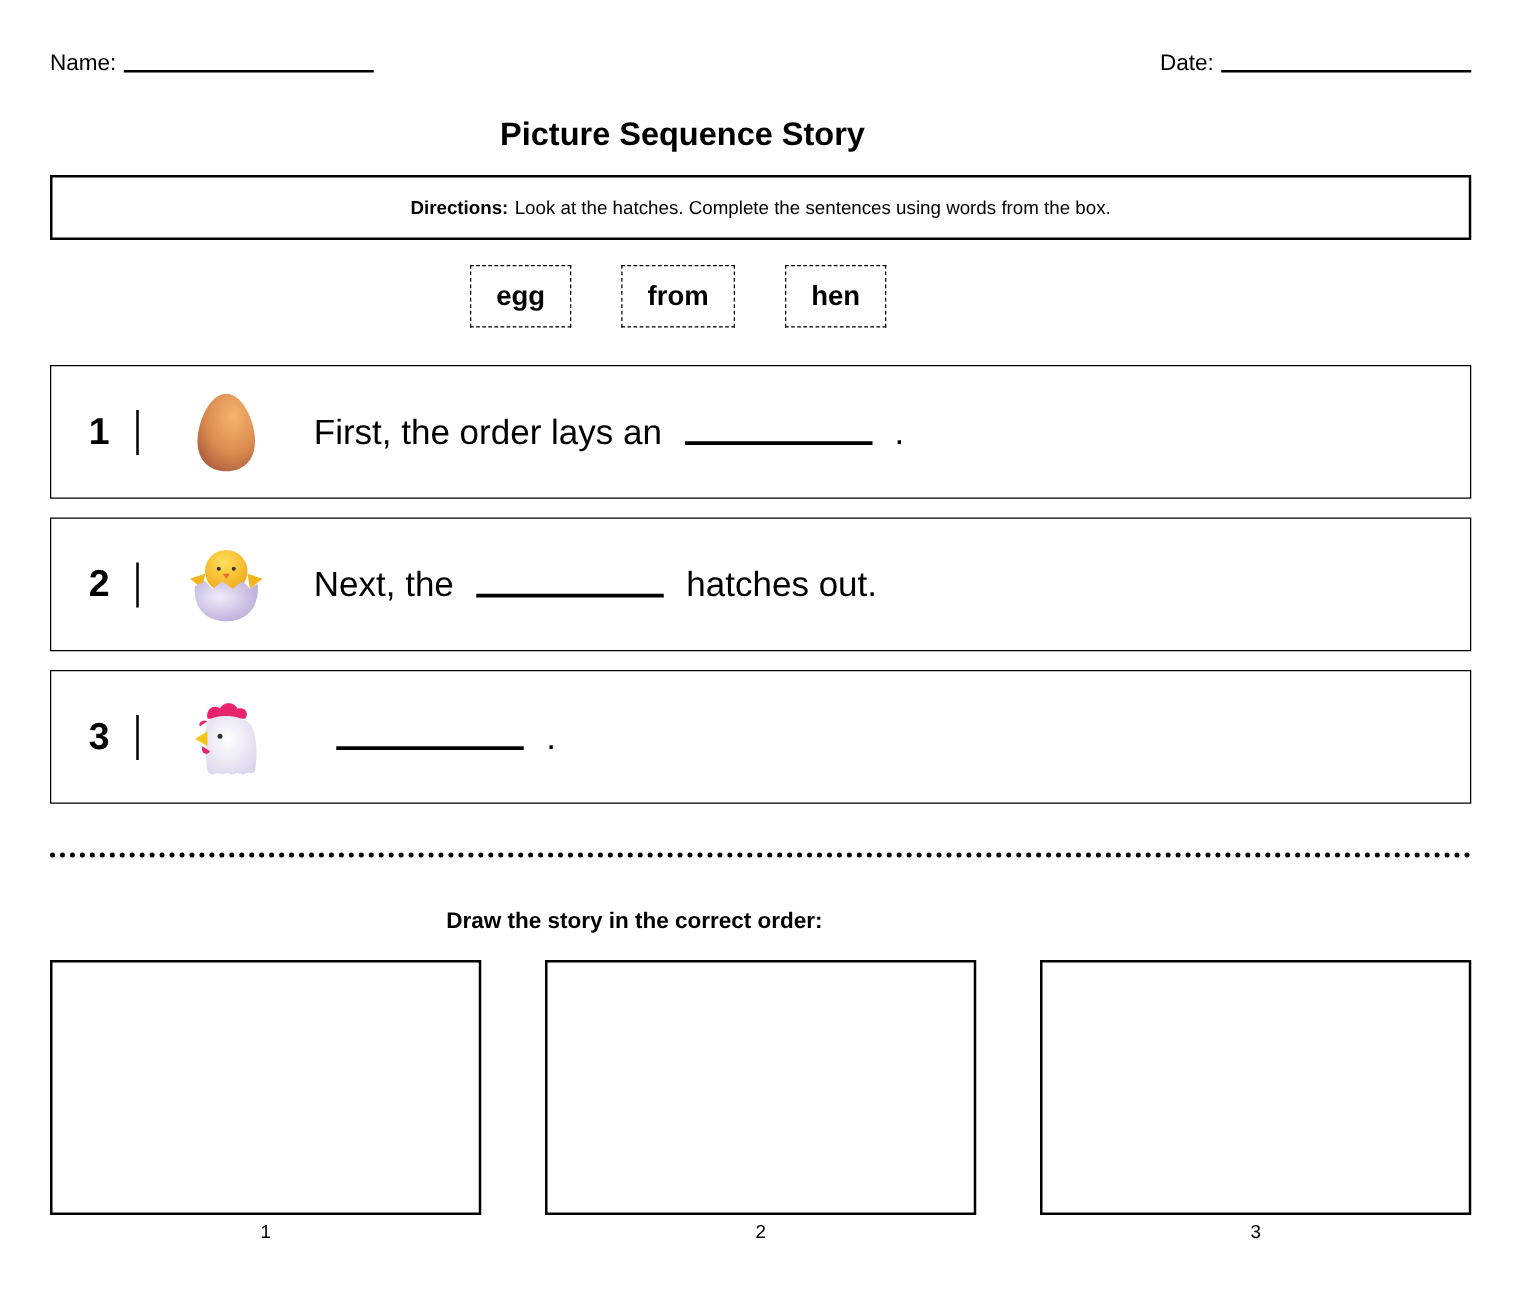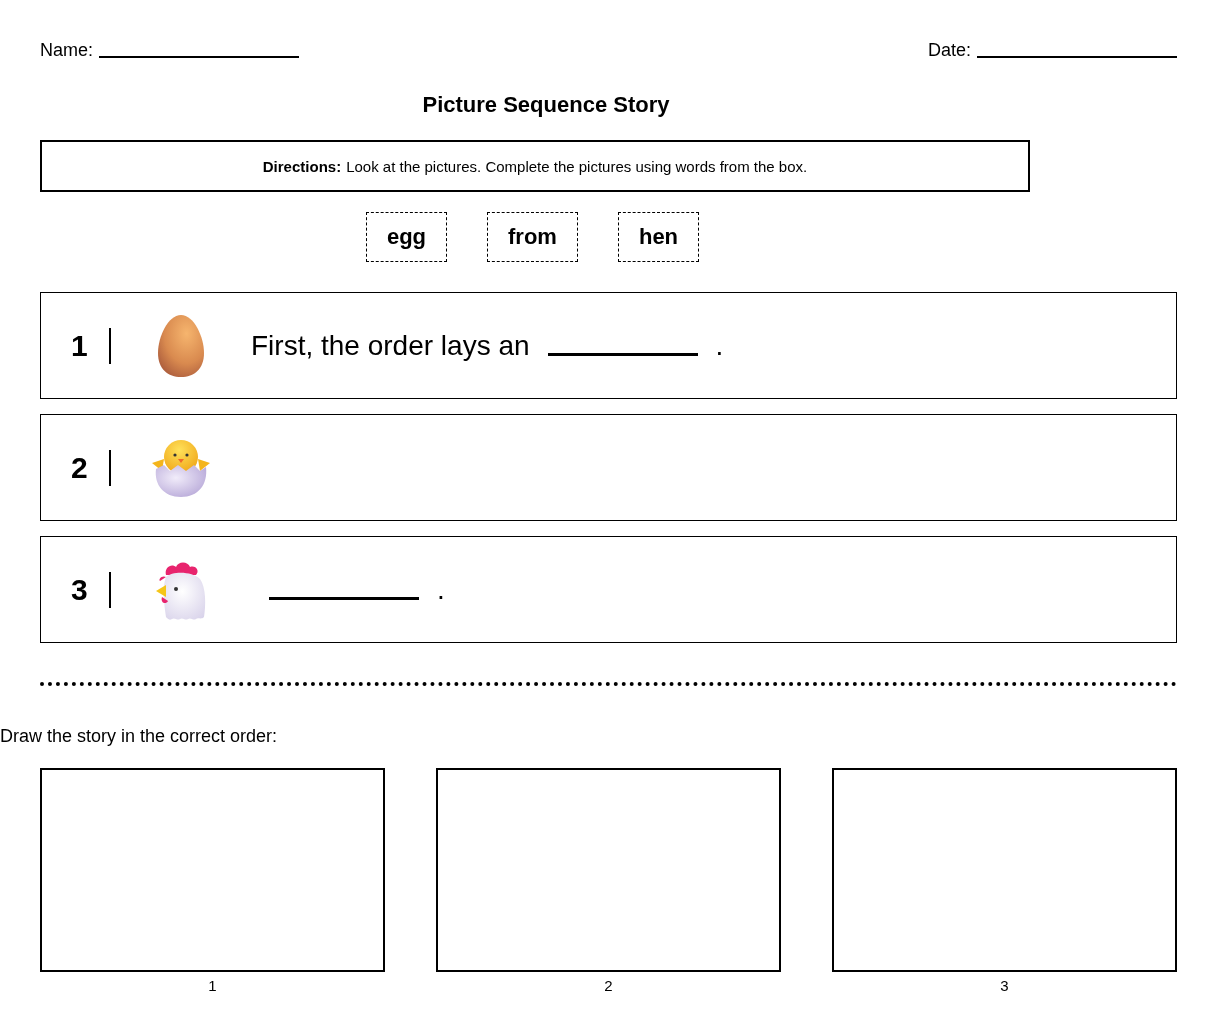--- a/index.html
+++ b/index.html
@@ -8,38 +8,38 @@
 
     .header-row { position: absolute; top: 38px; left: 40px; right: 40px; height: 24px; }
     .field { position: absolute; top: 0; display: flex; align-items: flex-end; font-size: 18px; }
     .field.name { left: 0; }
     .field.date { right: 0; }
     .field .label { line-height: 24px; }
     .field .line { display: inline-block; border-bottom: 2px solid #000; height: 18px; margin-left: 6px; margin-bottom: 4px; }
     .field.name .line { width: 200px; }
     .field.date .line { width: 200px; }
 
-    .title { position: absolute; top: 92px; left: 0; width: 1056px; text-align: center; font-weight: bold; font-size: 22px; padding-left: 36px; }
+    .title { position: absolute; top: 92px; left: 0; width: 1056px; text-align: center; font-weight: bold; font-size: 26px; padding-left: 36px; }
 
-    .directions { position: absolute; top: 140px; left: 40px; width: 990px; height: 52px; border: 2px solid #000; display: flex; align-items: center; justify-content: center; font-size: 15px; }
+    .directions { position: absolute; top: 140px; left: 40px; width: 1137px; height: 52px; border: 2px solid #000; display: flex; align-items: center; justify-content: center; font-size: 15px; }
     .directions b { margin-right: 5px; }
 
-    .wordbank { position: absolute; top: 212px; left: 4px; width: 1057px; display: flex; justify-content: center; gap: 40px; }
+    .wordbank { position: absolute; top: 212px; left: 14px; width: 1057px; display: flex; justify-content: center; gap: 40px; }
     .word { border: 1px dashed #000; height: 50px; padding: 0 20px; display: flex; align-items: center; font-weight: bold; font-size: 22px; }
 
     .row { position: absolute; left: 40px; width: 1137px; height: 107px; border: 1px solid #000; }
     .row .num { position: absolute; left: 30px; top: 0; height: 100%; display: flex; align-items: center; font-weight: bold; font-size: 30px; }
     .row .sep { position: absolute; left: 68px; top: 35px; width: 2px; height: 36px; background: #000; }
     .row .pic { position: absolute; left: 105px; top: 20px; width: 70px; height: 66px; display: flex; align-items: center; justify-content: center; }
     .row .sentence { position: absolute; left: 210px; top: 0; height: 100%; display: flex; align-items: center; font-size: 28px; }
     .blank { display: inline-block; width: 150px; border-bottom: 3px solid #000; height: 20px; margin: 0 18px; position: relative; top: 0; }
 
     .divider { position: absolute; top: 682px; left: 40px; width: 1137px; height: 0; border-top: 4px dotted #000; }
 
-    .draw-title { position: absolute; top: 726px; left: 0; width: 1015px; font-weight: normal; font-size: 18px; }
+    .draw-title { position: absolute; top: 726px; left: 0; width: 1015px; text-align: center; font-weight: bold; font-size: 18px; }
 
     .panel { position: absolute; top: 768px; width: 345px; height: 204px; border: 2px solid #000; }
     .panel-label { position: absolute; top: 977px; width: 345px; text-align: center; font-size: 15px; }
   </style>
 </head>
 <body>
 
 <div class="header-row">
   <div class="field date">
     <span class="label">Date:</span>
@@ -48,21 +48,21 @@
   <div class="field name">
     <span class="label">Name:</span>
     <span class="line"></span>
   </div>
 </div>
 
 <div class="title">Picture Sequence Story</div>
 
 <div class="directions">
   <b>Directions:</b>
-  <span>Look at the pictures. Complete the pictures using words from the box.</span>
+  <span>Look at the hatches. Complete the sentences using words from the box.</span>
 </div>
 
 <div class="wordbank">
   <div class="word">egg</div>
   <div class="word">from</div>
   <div class="word">hen</div>
 </div>
 
 <div class="row" style="top:292px;">
   <div class="num">1</div>
@@ -103,20 +103,25 @@
       </defs>
       <path d="M4 28 L16 24 L14 36 Z" fill="#f4b51c"></path>
       <path d="M62 28 L50 24 L52 36 Z" fill="#f4b51c"></path>
       <circle cx="33" cy="22" r="17" fill="url(#chickG)"></circle>
       <circle cx="27" cy="20" r="1.6" fill="#333"></circle>
       <circle cx="39" cy="20" r="1.6" fill="#333"></circle>
       <path d="M30 24 L36 24 L33 28 Z" fill="#f06a2a"></path>
       <path d="M8 34 L16 30 L22 36 L30 30 L38 36 L46 30 L52 36 L58 32 C60 50 50 62 33 62 C16 62 6 50 8 34 Z" fill="url(#shellG)"></path>
     </svg>
   </div>
+  <div class="sentence">
+    <span>Next, the</span>
+    <span class="blank"></span>
+    <span>hatches out.</span>
+  </div>
 </div>
 
 <div class="row" style="top:536px;">
   <div class="num">3</div>
   <div class="sep"></div>
   <div class="pic">
     <svg width="66" height="66" viewBox="0 0 66 66">
       <defs>
         <radialGradient id="henG" cx="0.45" cy="0.4" r="0.75">
           <stop offset="0" stop-color="#ffffff"></stop>

